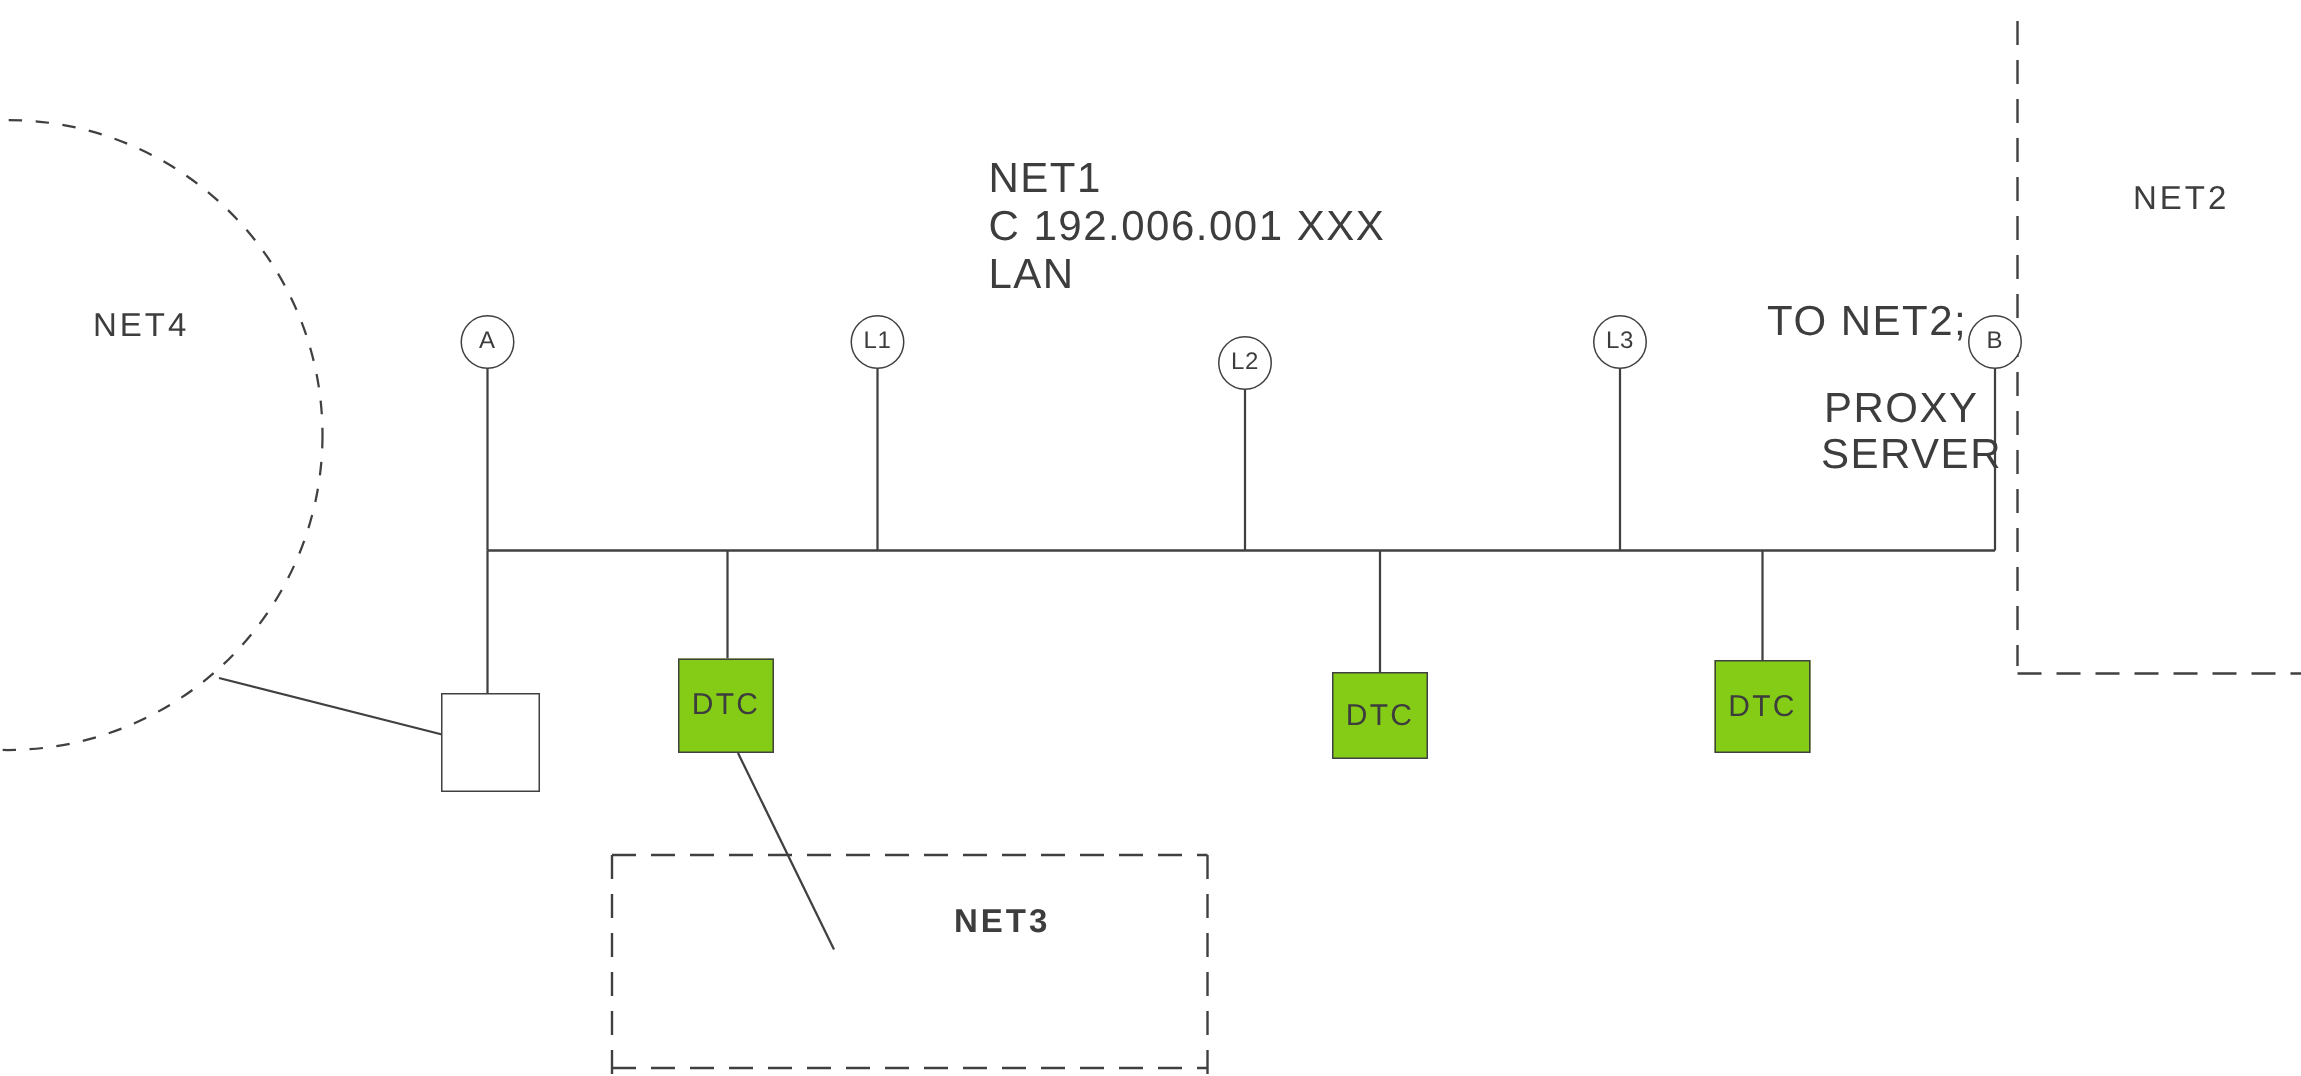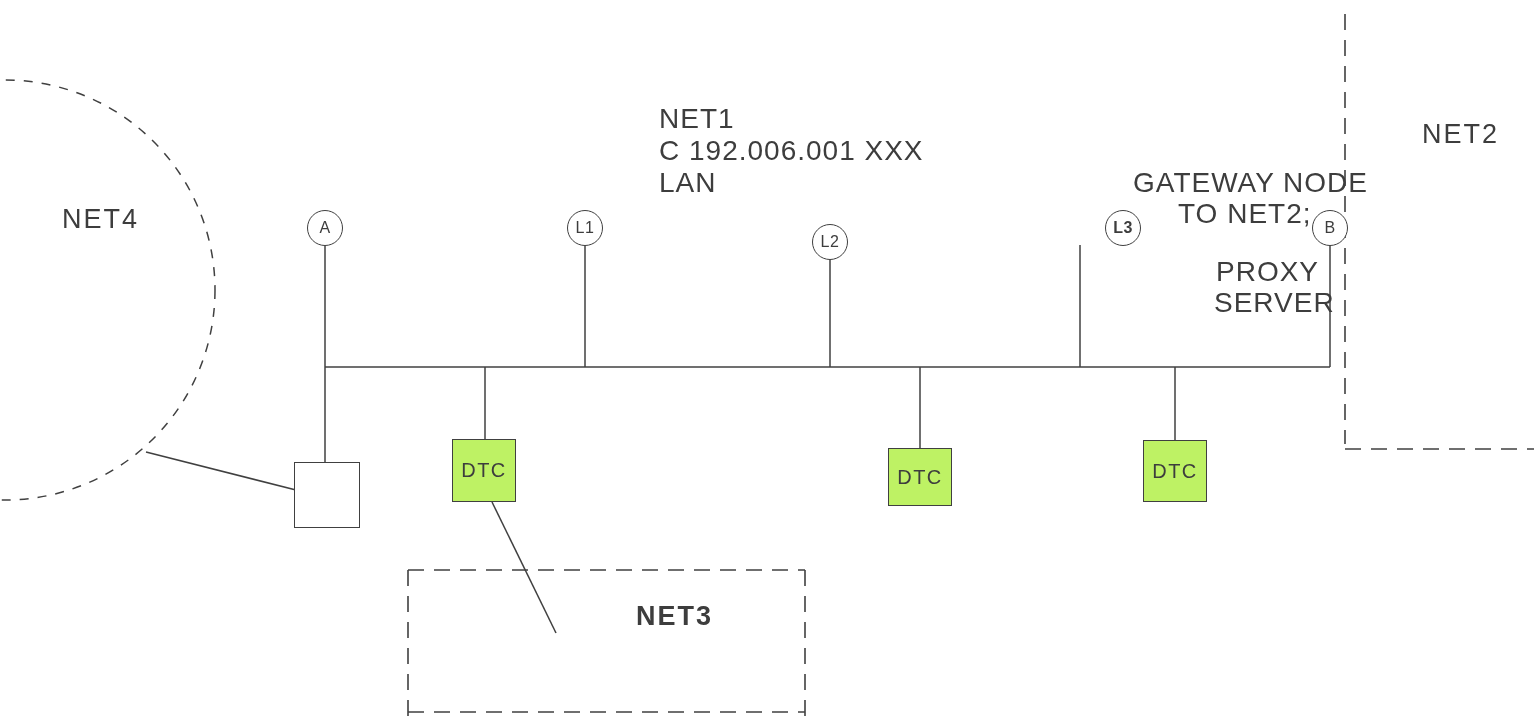--- a/index.html
+++ b/index.html
@@ -21,21 +21,21 @@
     top: 0;
   }
   .label {
     position: absolute;
     color: #3d3d3d;
     white-space: pre;
     letter-spacing: 1px;
     line-height: 1.1;
   }
   .label-big {
-    font-size: 27px;
+    font-size: 22px;
     letter-spacing: 2px;
   }
   .label-med {
     font-size: 28px;
   }
   .node-circle {
     position: absolute;
     width: 36px;
     height: 36px;
     border: 1.6px solid #404040;
@@ -46,21 +46,21 @@
     align-items: center;
     justify-content: center;
     font-size: 16px;
     color: #3d3d3d;
     letter-spacing: 0.5px;
   }
   .dtc-box {
     position: absolute;
     border: 1.6px solid #404040;
     box-sizing: border-box;
-    background: #bef264;
+    background: #84cc16;
     display: flex;
     align-items: center;
     justify-content: center;
     font-size: 20px;
     color: #3d3d3d;
     letter-spacing: 1.5px;
   }
   .plain-box {
     position: absolute;
     border: 1.6px solid #404040;
@@ -104,35 +104,34 @@
   </svg>
 
   <div class="label label-big" style="left:62px; top:205px;text-align:center;">NET4</div>
   <div class="label label-big" style="left:1422px; top:120px;">NET2</div>
   <div class="label label-big" style="left:636px; top:602px;font-weight:bold;">NET3</div>
 
   <div class="label label-med" style="left:659px; top:104px;">NET1</div>
   <div class="label label-med" style="left:659px; top:136px;">C 192.006.001 XXX</div>
   <div class="label label-med" style="left:659px; top:168px;">LAN</div>
 
-  <div class="label label-med" style="left:1133px; top:168px;">GATEWAY NODE</div>
   <div class="label label-med" style="left:1178px; top:199px;">TO NET2;</div>
   <div class="label label-med" style="left:1216px; top:257px;">PROXY</div>
   <div class="label label-med" style="left:1214px; top:288px;">SERVER</div>
 
   <div class="node-circle" style="left:307px; top:210px;">
     <span>A</span>
   </div>
   <div class="node-circle" style="left:567px; top:210px;align-items:center;">
     <span>L1</span>
   </div>
   <div class="node-circle" style="left:812px; top:224px;">
     <span>L2</span>
   </div>
-  <div class="node-circle" style="left:1105px; top:210px;font-weight:bold;">
+  <div class="node-circle" style="left:1062px; top:210px;">
     <span>L3</span>
   </div>
   <div class="node-circle" style="left:1312px; top:210px;">
     <span>B</span>
   </div>
 
   <div class="plain-box" style="left:294px; top:462px; width:66px; height:66px;"></div>
 
   <div class="dtc-box" style="left:452px; top:439px; width:64px; height:63px;">
     <span>DTC</span>

